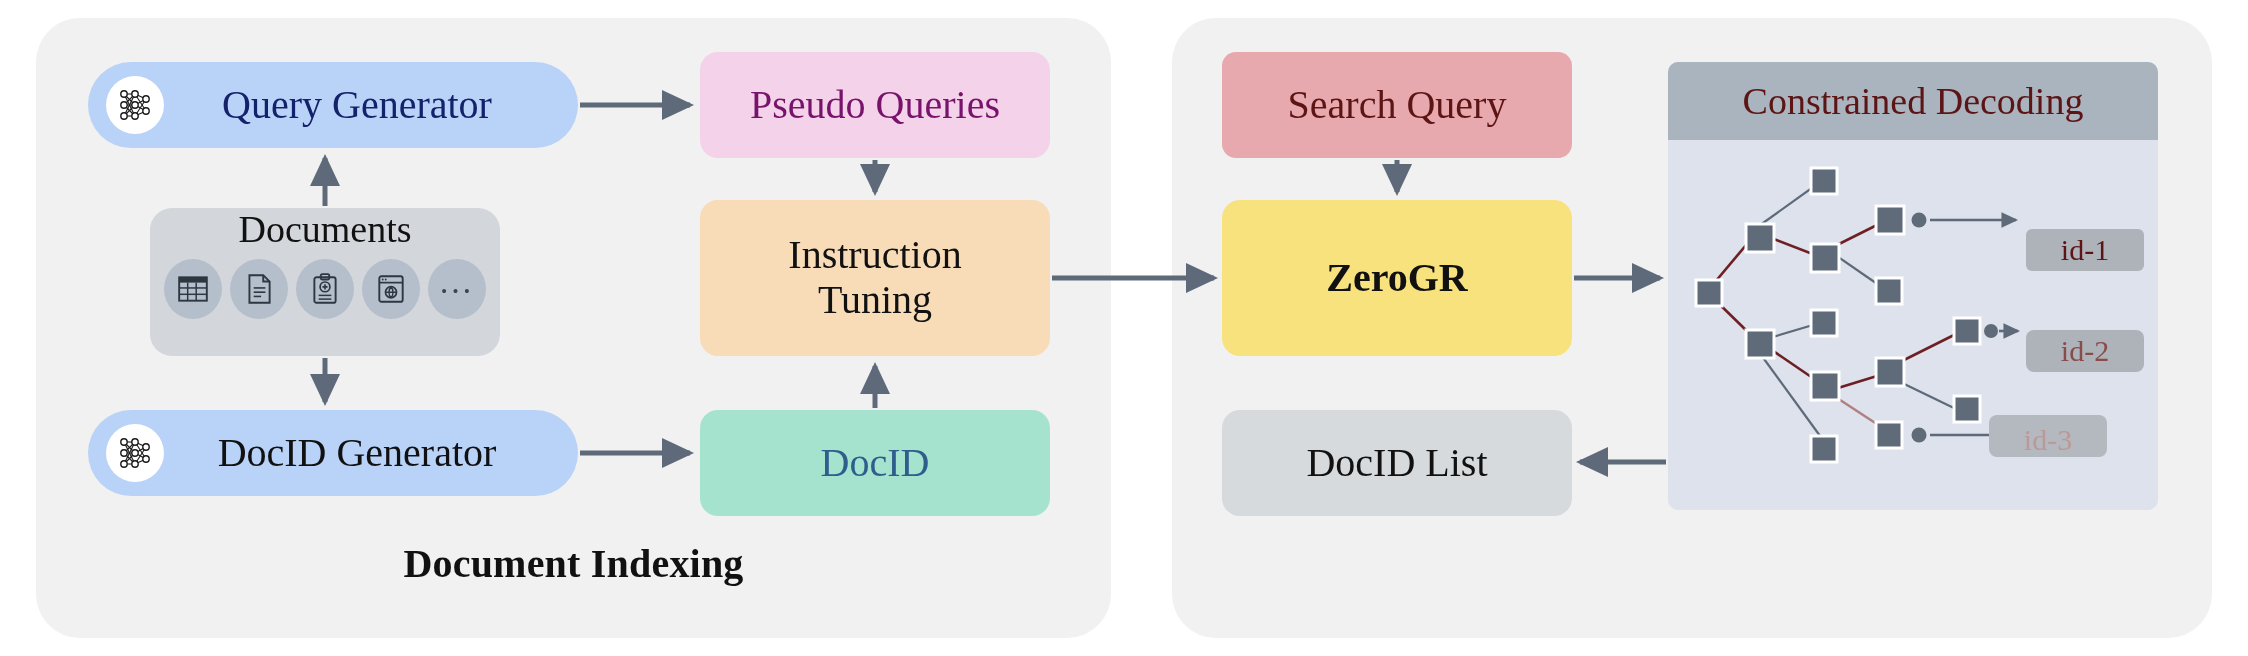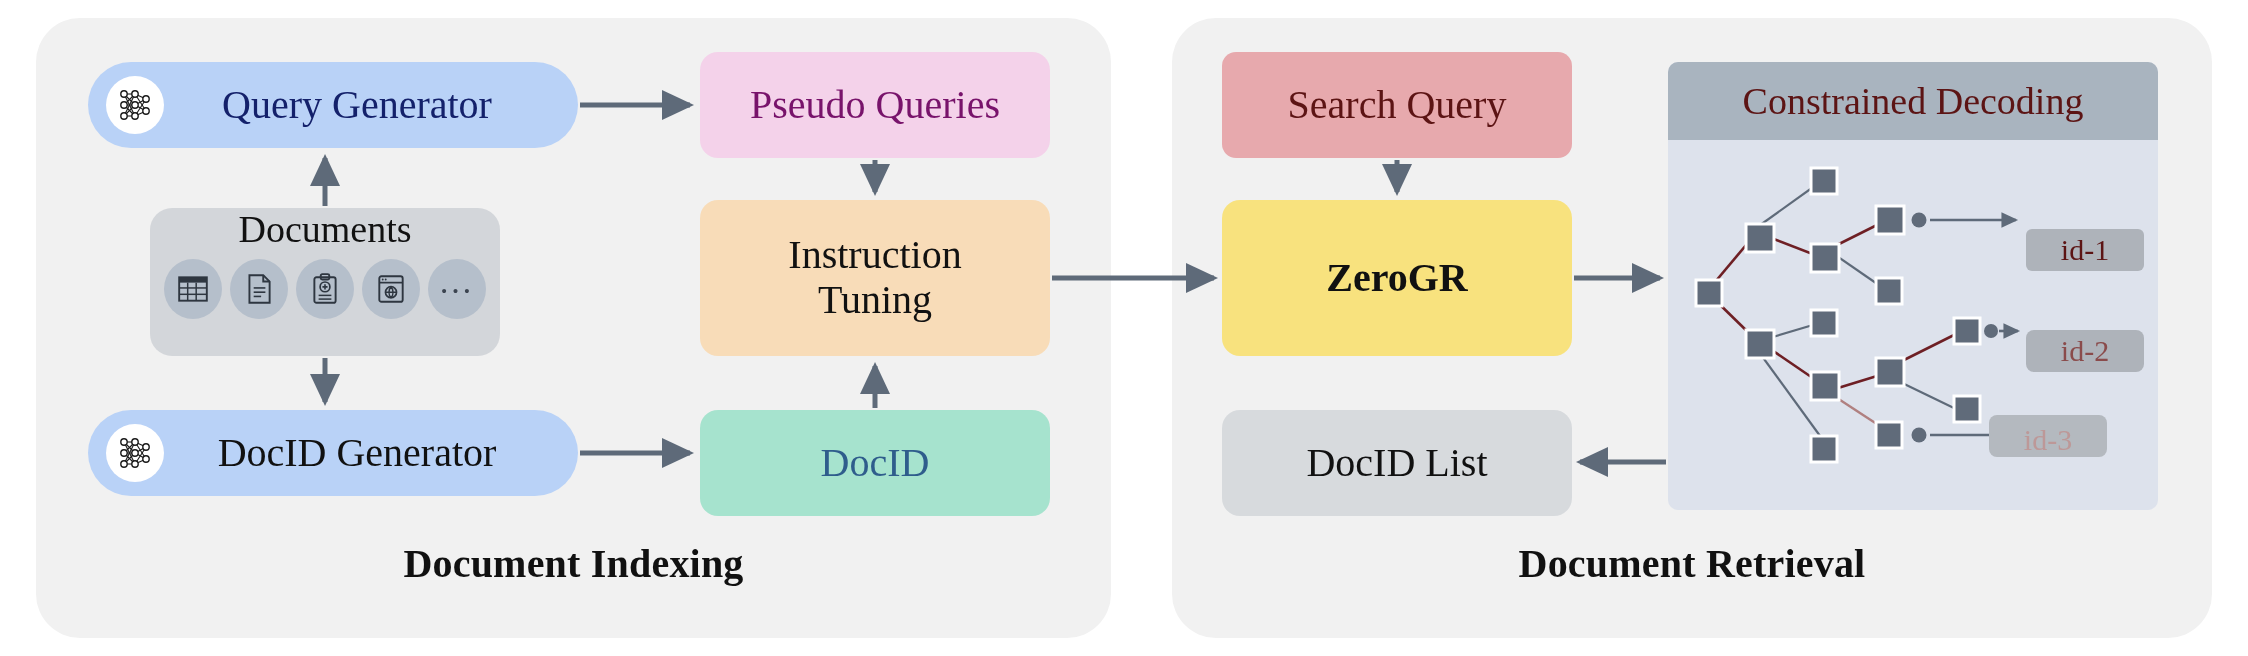--- a/index.html
+++ b/index.html
@@ -424,15 +424,14 @@
     <span>id-1</span>
   </div>
   <div class="id-chip" id="id-chip-2">
     <span>id-2</span>
   </div>
   <div class="id-chip" id="id-chip-3">
     <span>id-3</span>
   </div>
 
   <div class="panel-caption" id="caption-indexing">Document Indexing</div>
-  <div class="panel-caption" id="caption-retrieval">Document Retrieval</div>
 
 </div>
 
 </body></html>

